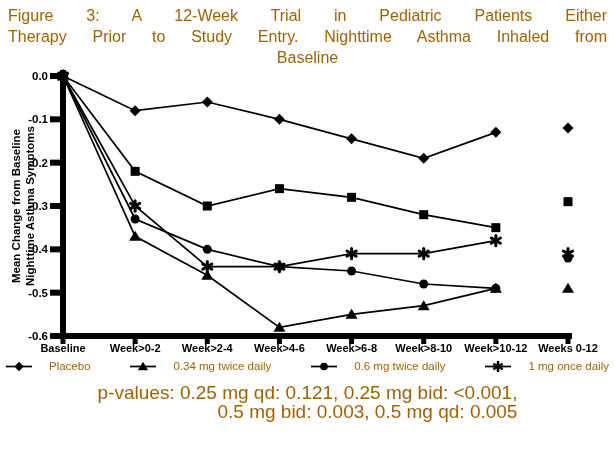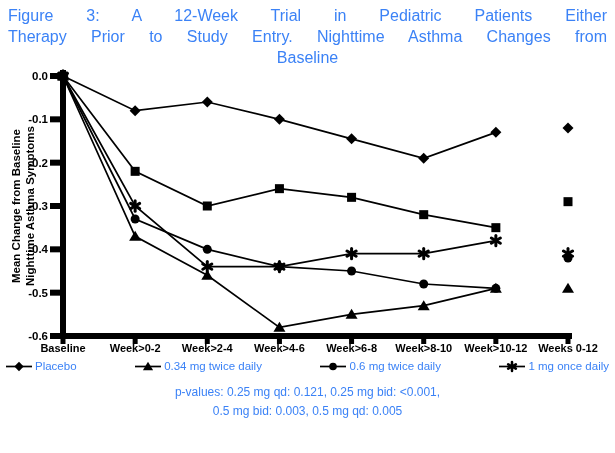--- a/index.html
+++ b/index.html
@@ -1,45 +1,45 @@
 <!DOCTYPE html>
 <html><head>
 <meta charset="utf-8">
 <style>
   html,body{margin:0;padding:0;background:#fff;}
   .figure{
-    width:615px;height:453px;background:#fff;color:#3b82f6;
+    width:615px;height:453px;background:#fff;color:#a16207;
     font-family:"Liberation Sans",sans-serif;overflow:hidden;position:relative;
   }
   .title{padding:5px 8px 0 8px;font-size:16px;line-height:21px;}
   .tl-j{text-align:justify;text-align-last:justify;}
   .tl-c{text-align:center;}
   .chart-wrap{width:567px;height:290px;}
   svg text{font-family:"Liberation Sans",sans-serif;fill:#000;}
   .ax-lab{font-size:11px;font-weight:bold;}
   .ytick-lab{font-size:11.5px;font-weight:bold;}
   .yaxis-title{font-size:11.5px;font-weight:bold;}
   .legend{
     display:flex;justify-content:space-between;align-items:center;
     padding:0 6px;font-size:11.5px;height:16px;
   }
-  .legend-item{display:flex;align-items:center;gap:3px;white-space:nowrap;}
+  .legend-item{display:flex;align-items:center;gap:17px;white-space:nowrap;}
   .footnote{
-    width:fit-content;margin:9px auto 0 auto;text-align:center;
-    font-size:12px;line-height:19px;
+    width:fit-content;margin:9px auto 0 auto;text-align:right;
+    font-size:19px;line-height:19px;
   }
 </style>
 </head>
 <body>
 
 <div class="figure">
 
   <div class="title">
     <div class="tl-j">Figure 3: A 12-Week Trial in Pediatric Patients Either</div>
-    <div class="tl-j">Therapy Prior to Study Entry. Nighttime Asthma Changes from</div>
+    <div class="tl-j">Therapy Prior to Study Entry. Nighttime Asthma Inhaled from</div>
     <div class="tl-c">Baseline</div>
   </div>
 
   <div class="chart-wrap">
     <svg id="chart-svg" width="615" height="290" viewBox="0 0 615 290">
         <rect x="60" y="2" width="6" height="269" fill="#000000"></rect>
         <rect x="60" y="265" width="512" height="6" fill="#000000"></rect>
         <rect x="50" y="5" width="12" height="6" fill="#000000"></rect>
         <text x="48" y="12" text-anchor="end" class="ytick-lab">0.0</text>
         <rect x="50" y="48.333333333333336" width="12" height="6" fill="#000000"></rect>

